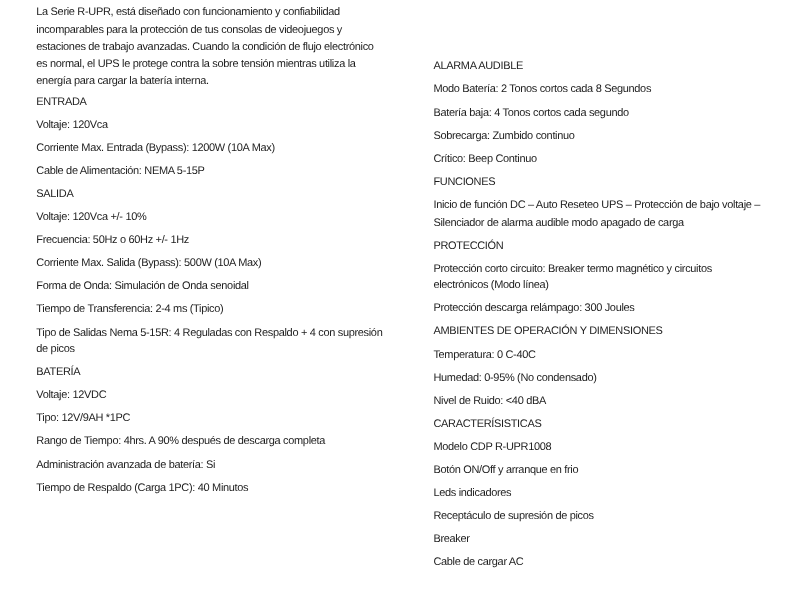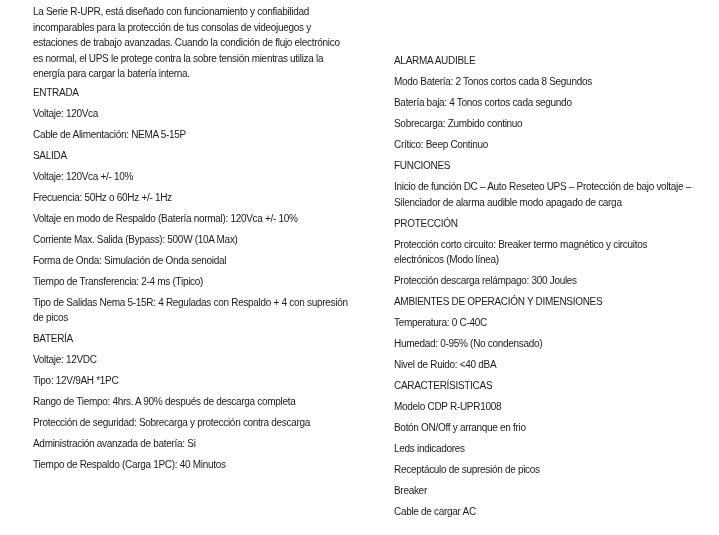--- a/index.html
+++ b/index.html
@@ -29,35 +29,34 @@
 
 <div class="col" id="left-col">
 
 <div class="block block-paragraph">La Serie R-UPR, está diseñado con funcionamiento y confiabilidad
 incomparables para la protección de tus consolas de videojuegos y
 estaciones de trabajo avanzadas. Cuando la condición de flujo electrónico
 es normal, el UPS le protege contra la sobre tensión mientras utiliza la
 energía para cargar la batería interna.</div>
     <div class="block block-heading">ENTRADA</div>
     <div class="block block-line">Voltaje: 120Vca</div>
+    <div class="block block-line">Corriente Max. Entrada (Bypass): 1200W (10A Max)</div>
     <div class="block block-line">Cable de Alimentación: NEMA 5-15P</div>
     <div class="block block-heading">SALIDA</div>
     <div class="block block-line">Voltaje: 120Vca +/- 10%</div>
     <div class="block block-line">Frecuencia: 50Hz o 60Hz +/- 1Hz</div>
-    <div class="block block-line">Voltaje en modo de Respaldo (Batería normal): 120Vca +/- 10%</div>
     <div class="block block-line">Corriente Max. Salida (Bypass): 500W (10A Max)</div>
     <div class="block block-line">Forma de Onda: Simulación de Onda senoidal</div>
     <div class="block block-line">Tiempo de Transferencia: 2-4 ms (Tipico)</div>
     <div class="block block-line">Tipo de Salidas Nema 5-15R: 4 Reguladas con Respaldo + 4 con supresión
 de picos</div>
     <div class="block block-heading">BATERÍA</div>
     <div class="block block-line">Voltaje: 12VDC</div>
     <div class="block block-line">Tipo: 12V/9AH *1PC</div>
     <div class="block block-line">Rango de Tiempo: 4hrs. A 90% después de descarga completa</div>
-    <div class="block block-line">Protección de seguridad: Sobrecarga y protección contra descarga</div>
     <div class="block block-line">Administración avanzada de batería: Si</div>
     <div class="block block-line">Tiempo de Respaldo (Carga 1PC): 40 Minutos</div>
   </div>
 
 <div class="col" id="right-col">
 
 <div class="block block-heading">ALARMA AUDIBLE</div>
     <div class="block block-line">Modo Batería: 2 Tonos cortos cada 8 Segundos</div>
     <div class="block block-line">Batería baja: 4 Tonos cortos cada segundo</div>
     <div class="block block-line">Sobrecarga: Zumbido continuo</div>

